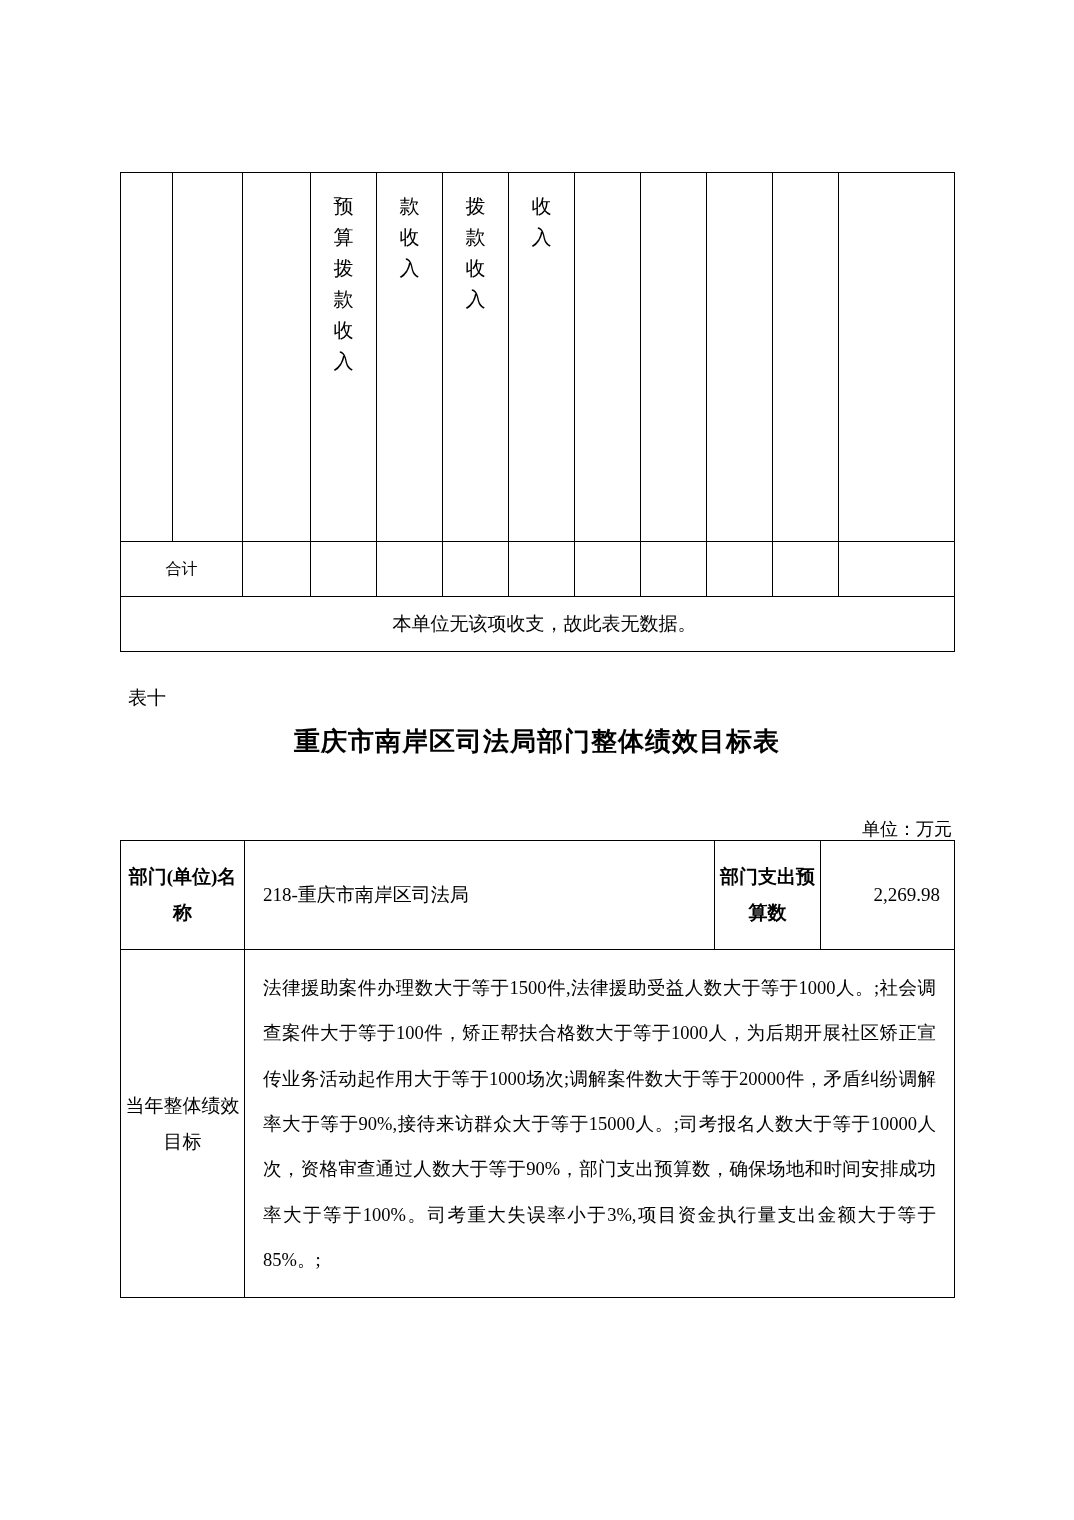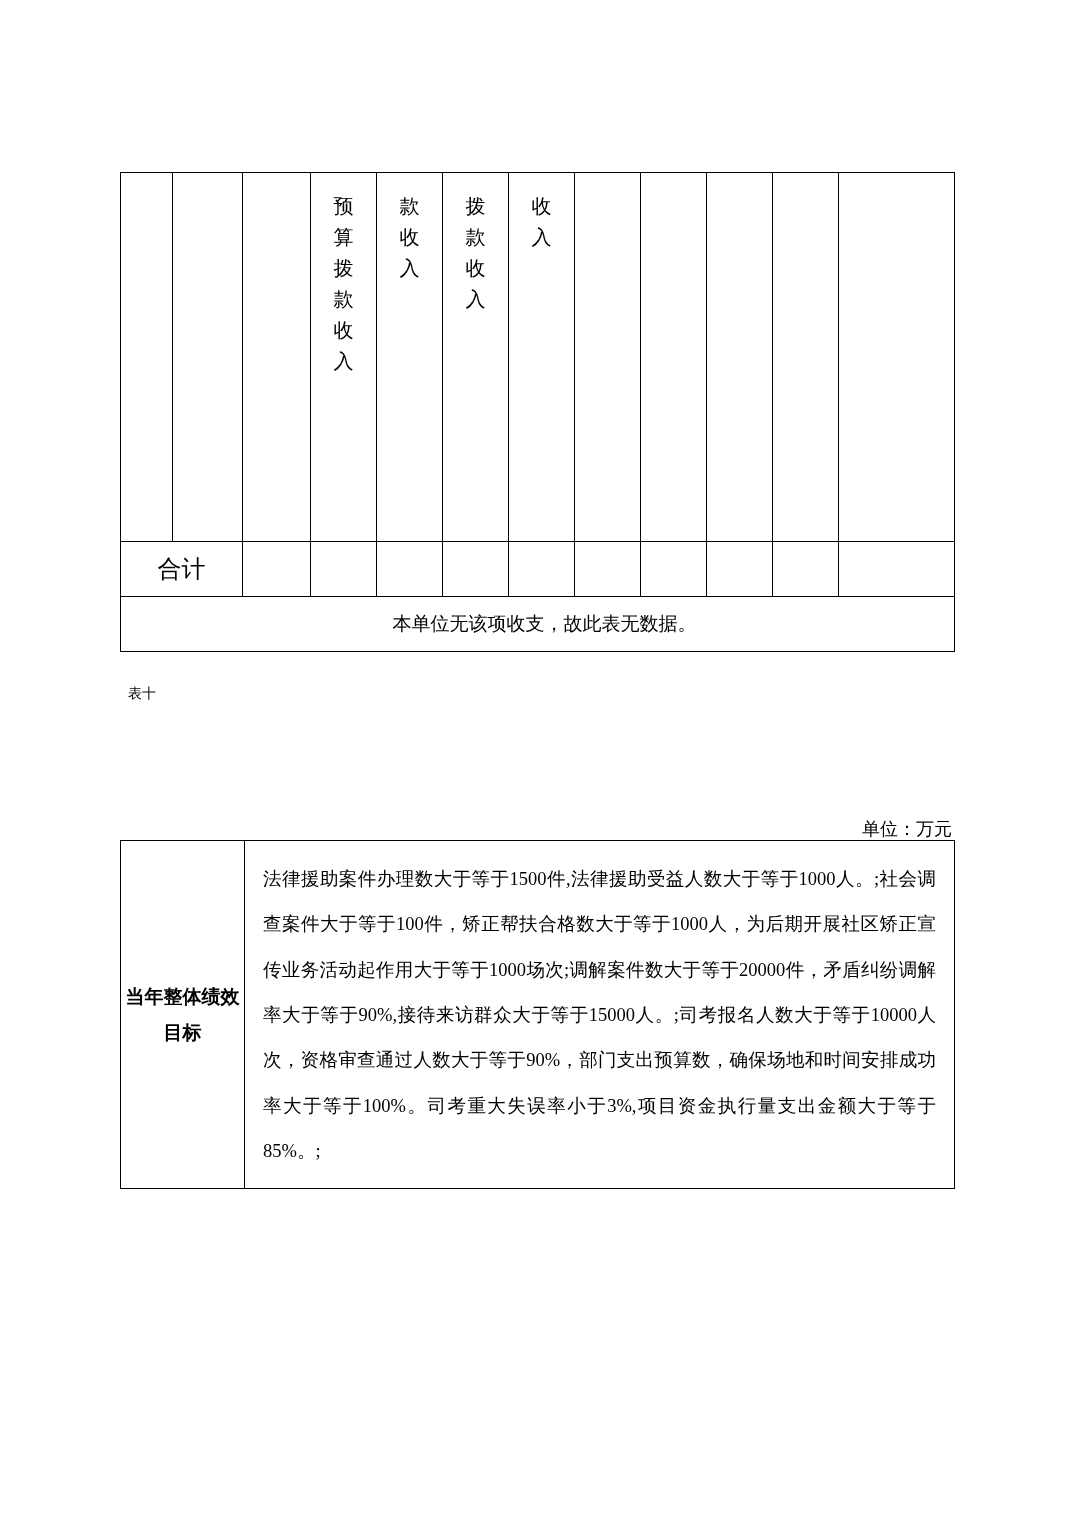--- a/index.html
+++ b/index.html
@@ -52,37 +52,37 @@
   }
   .vert-char {
     display: block;
     text-align: center;
   }
   .row-total td {
     height: 54px;
   }
   .total-label {
     text-align: center;
-    font-size: 24px;
+    font-size: 16px;
     line-height: 54px;
   }
   .note-row td {
     height: 54px;
     text-align: center;
     font-size: 19px;
     padding-left: 14px !important;
     line-height: 54px;
   }
 
   
   .form-no {
     position: absolute;
     left: 128px;
     top: 685px;
-    font-size: 14px;
+    font-size: 19px;
     text-align: right;
   }
   .doc-title {
     position: absolute;
     left: 0;
     top: 724px;
     width: 1074px;
     text-align: center;
     font-size: 26px;
     font-weight: bold;
@@ -134,21 +134,21 @@
     text-align: right;
     font-size: 19px;
     padding-right: 14px !important;
   }
   .row-dept td {
     height: 92px;
   }
   .cell-goal-label {
     text-align: center;
     font-size: 19px;
-    font-weight: bold;
+    font-weight: normal;
     line-height: 1.9;
     vertical-align: middle;
     padding: 6px 4px !important;
   }
   .cell-goal-body {
     font-size: 18.5px;
     line-height: 2.45;
     text-align: justify;
     padding: 16px 18px 14px 18px !important;
     vertical-align: top;
@@ -229,30 +229,37 @@
       <td></td>
       <td></td>
     </tr>
     <tr class="note-row">
       <td colspan="12">本单位无该项收支，故此表无数据。</td>
     </tr>
   </tbody>
     </table>
 
   <div class="form-no">表十</div>
+  <div class="doc-title">重庆市南岸区司法局部门整体绩效目标表</div>
   <div class="unit-note">单位：万元</div>
 
   <table class="perf-table">
     <colgroup>
       <col style="width:124px">
       <col style="width:470px">
       <col style="width:106px">
       <col style="width:134px">
     </colgroup>
     <tbody>
+        <tr class="row-dept">
+      <td class="cell-dept-label">部门(单位)名称</td>
+      <td class="cell-dept-name">218-重庆市南岸区司法局</td>
+      <td class="cell-budget-label">部门支出预算数</td>
+      <td class="cell-budget-value">2,269.98</td>
+    </tr>
     <tr>
       <td class="cell-goal-label">当年整体绩效目标</td>
       <td class="cell-goal-body" colspan="3">法律援助案件办理数大于等于1500件,法律援助受益人数大于等于1000人。;社会调查案件大于等于100件，矫正帮扶合格数大于等于1000人，为后期开展社区矫正宣传业务活动起作用大于等于1000场次;调解案件数大于等于20000件，矛盾纠纷调解率大于等于90%,接待来访群众大于等于15000人。;司考报名人数大于等于10000人次，资格审查通过人数大于等于90%，部门支出预算数，确保场地和时间安排成功率大于等于100%。司考重大失误率小于3%,项目资金执行量支出金额大于等于85%。;</td>
     </tr>
   </tbody>
     </table>
 
 </div>
 
 </body></html>

